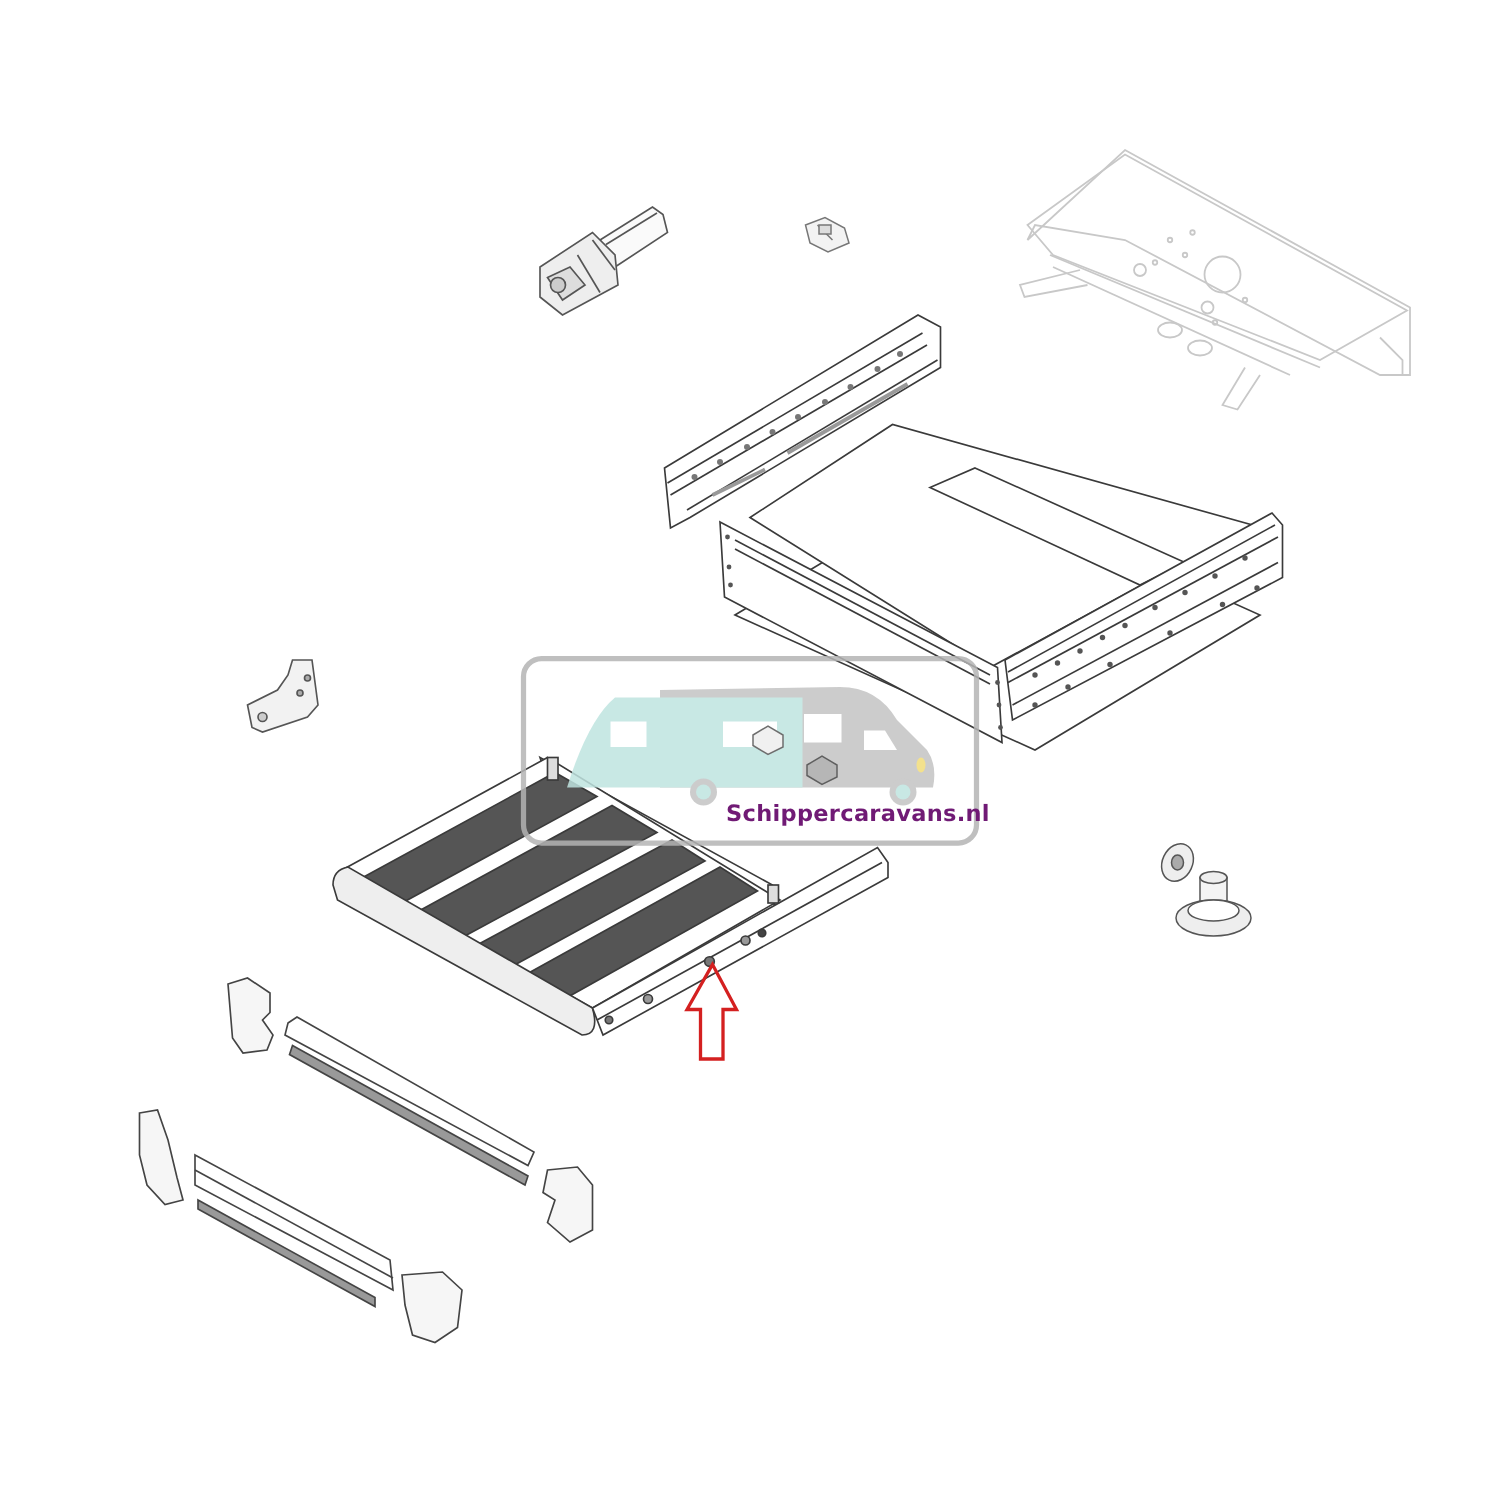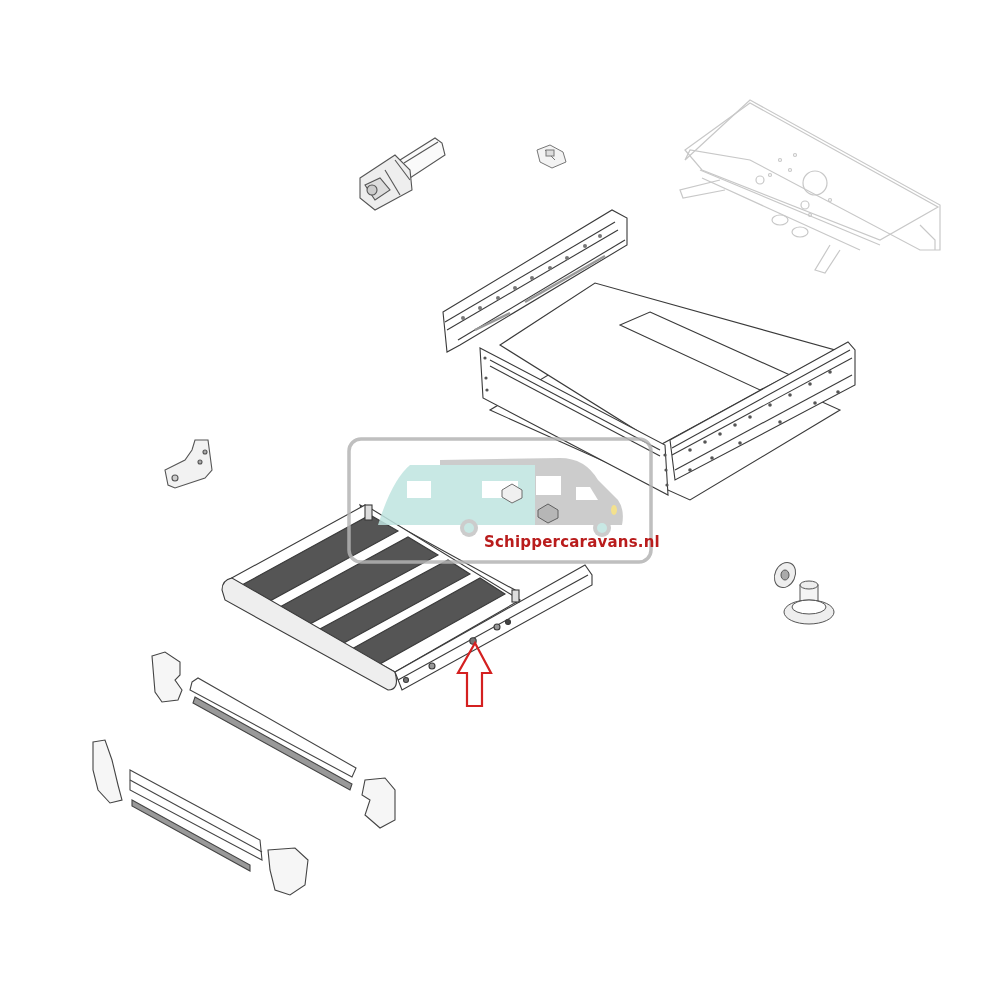--- a/index.html
+++ b/index.html
@@ -183,14 +183,14 @@
     <circle cx="469" cy="528" r="9" fill="#c4c4c4"></circle>
     <circle cx="469" cy="528" r="5" fill="#bfe4e0"></circle>
     <circle cx="602" cy="528" r="9" fill="#c4c4c4"></circle>
     <circle cx="602" cy="528" r="5" fill="#bfe4e0"></circle>
 
     <polygon points="502,490 512,484 522,490 522,498 512,503 502,497" fill="#eee" stroke="#555" stroke-width="1"></polygon>
     <polygon points="538,510 548,504 558,510 558,518 548,523 538,517" fill="#aaa" stroke="#444" stroke-width="1"></polygon>
   </g>
 </svg>
 
-<div class="wm-text" style="color:#b91c1c">Schippercaravans.nl</div>
+<div class="wm-text" style="color:#701a75">Schippercaravans.nl</div>
 </div>
 
 </body></html>

